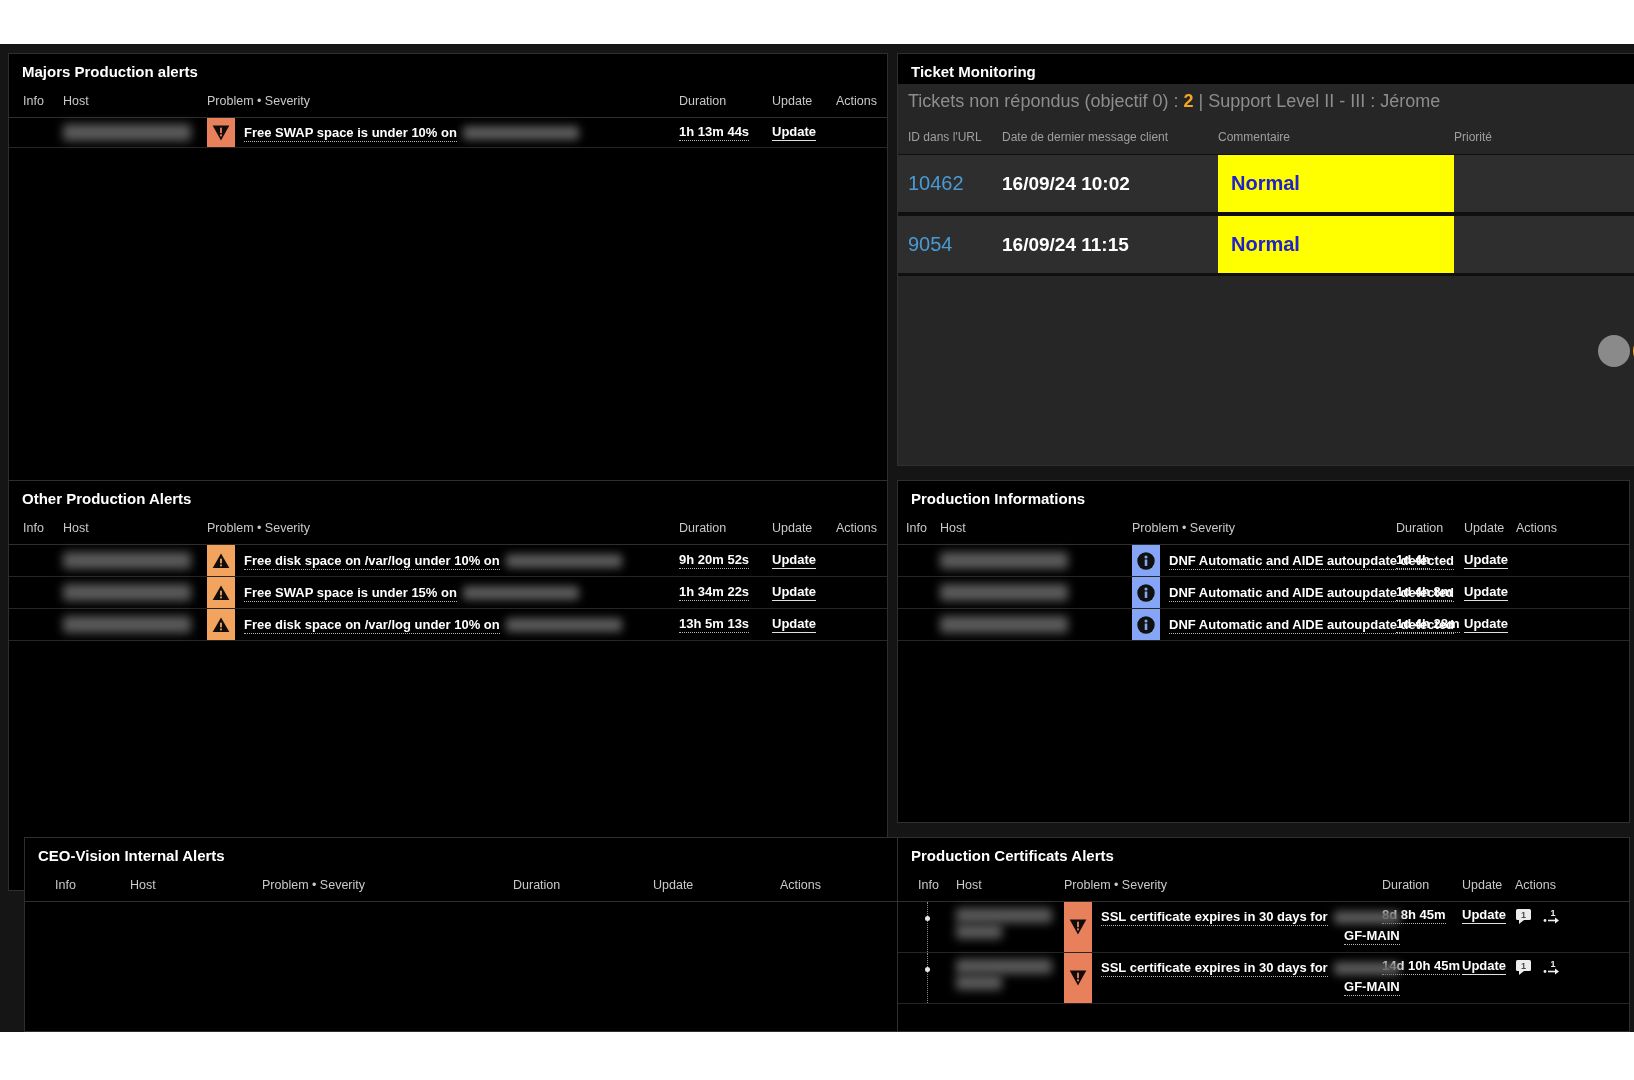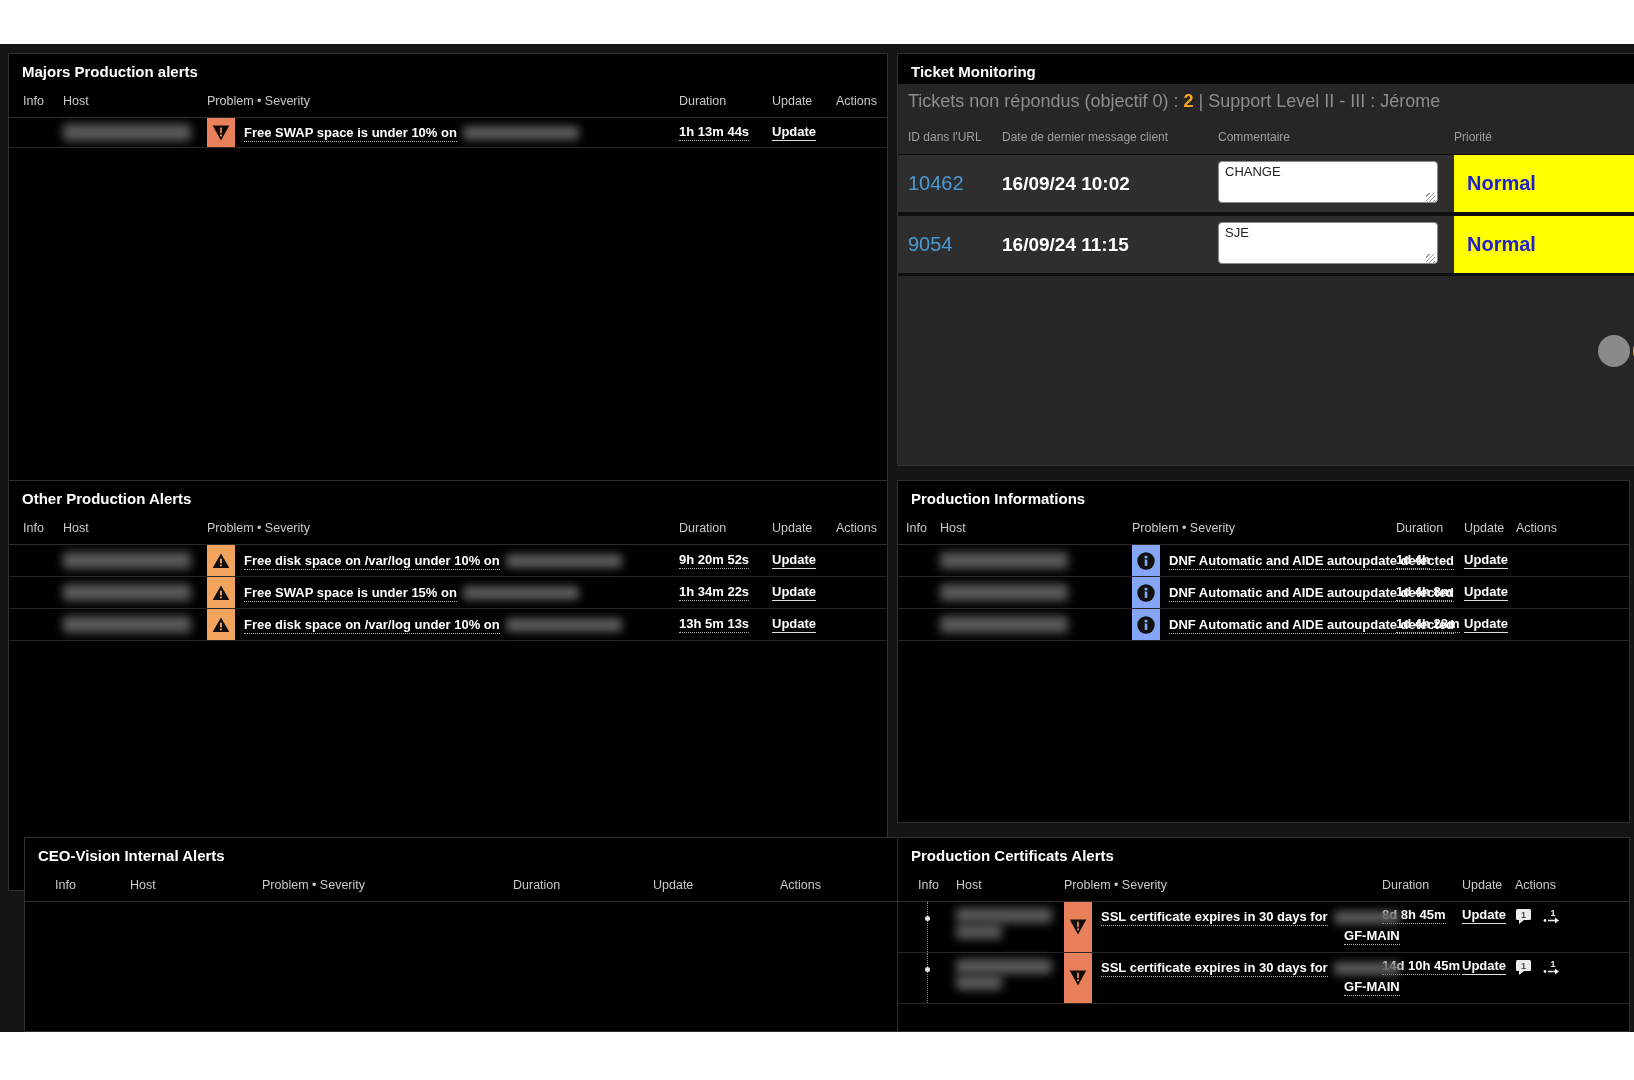--- a/index.html
+++ b/index.html
@@ -102,27 +102,25 @@
       <div class="tsub"><span>Tickets non répondus (objectif 0) : </span><span class="tcount">2</span><span> | Support Level II - III : Jérome</span></div>
       <div class="grid tgrid thead">
         <div>ID dans l'URL</div>
         <div>Date de dernier message client</div>
         <div>Commentaire</div>
         <div>Priorité</div>
       </div>
       <div class="grid tgrid trow">
         <div><span class="tid">10462</span></div>
         <div><span class="tdate">16/09/24 10:02</span></div>
-        <div><span class="tcwrap"><textarea class="tcomment" style="">CHANGE</textarea></span></div>
         <div class="prio">Normal</div>
       </div>
       <div class="grid tgrid trow">
         <div><span class="tid">9054</span></div>
         <div><span class="tdate">16/09/24 11:15</span></div>
-        <div><span class="tcwrap"><textarea class="tcomment" style="">SJE</textarea></span></div>
         <div class="prio">Normal</div>
       </div>
       <div class="dots">
         <span class="dot dot-gray"></span>
         <span class="dot dot-orange"></span>
         <span class="dot dot-gray"></span>
       </div>
     </div>
   </section>
 

